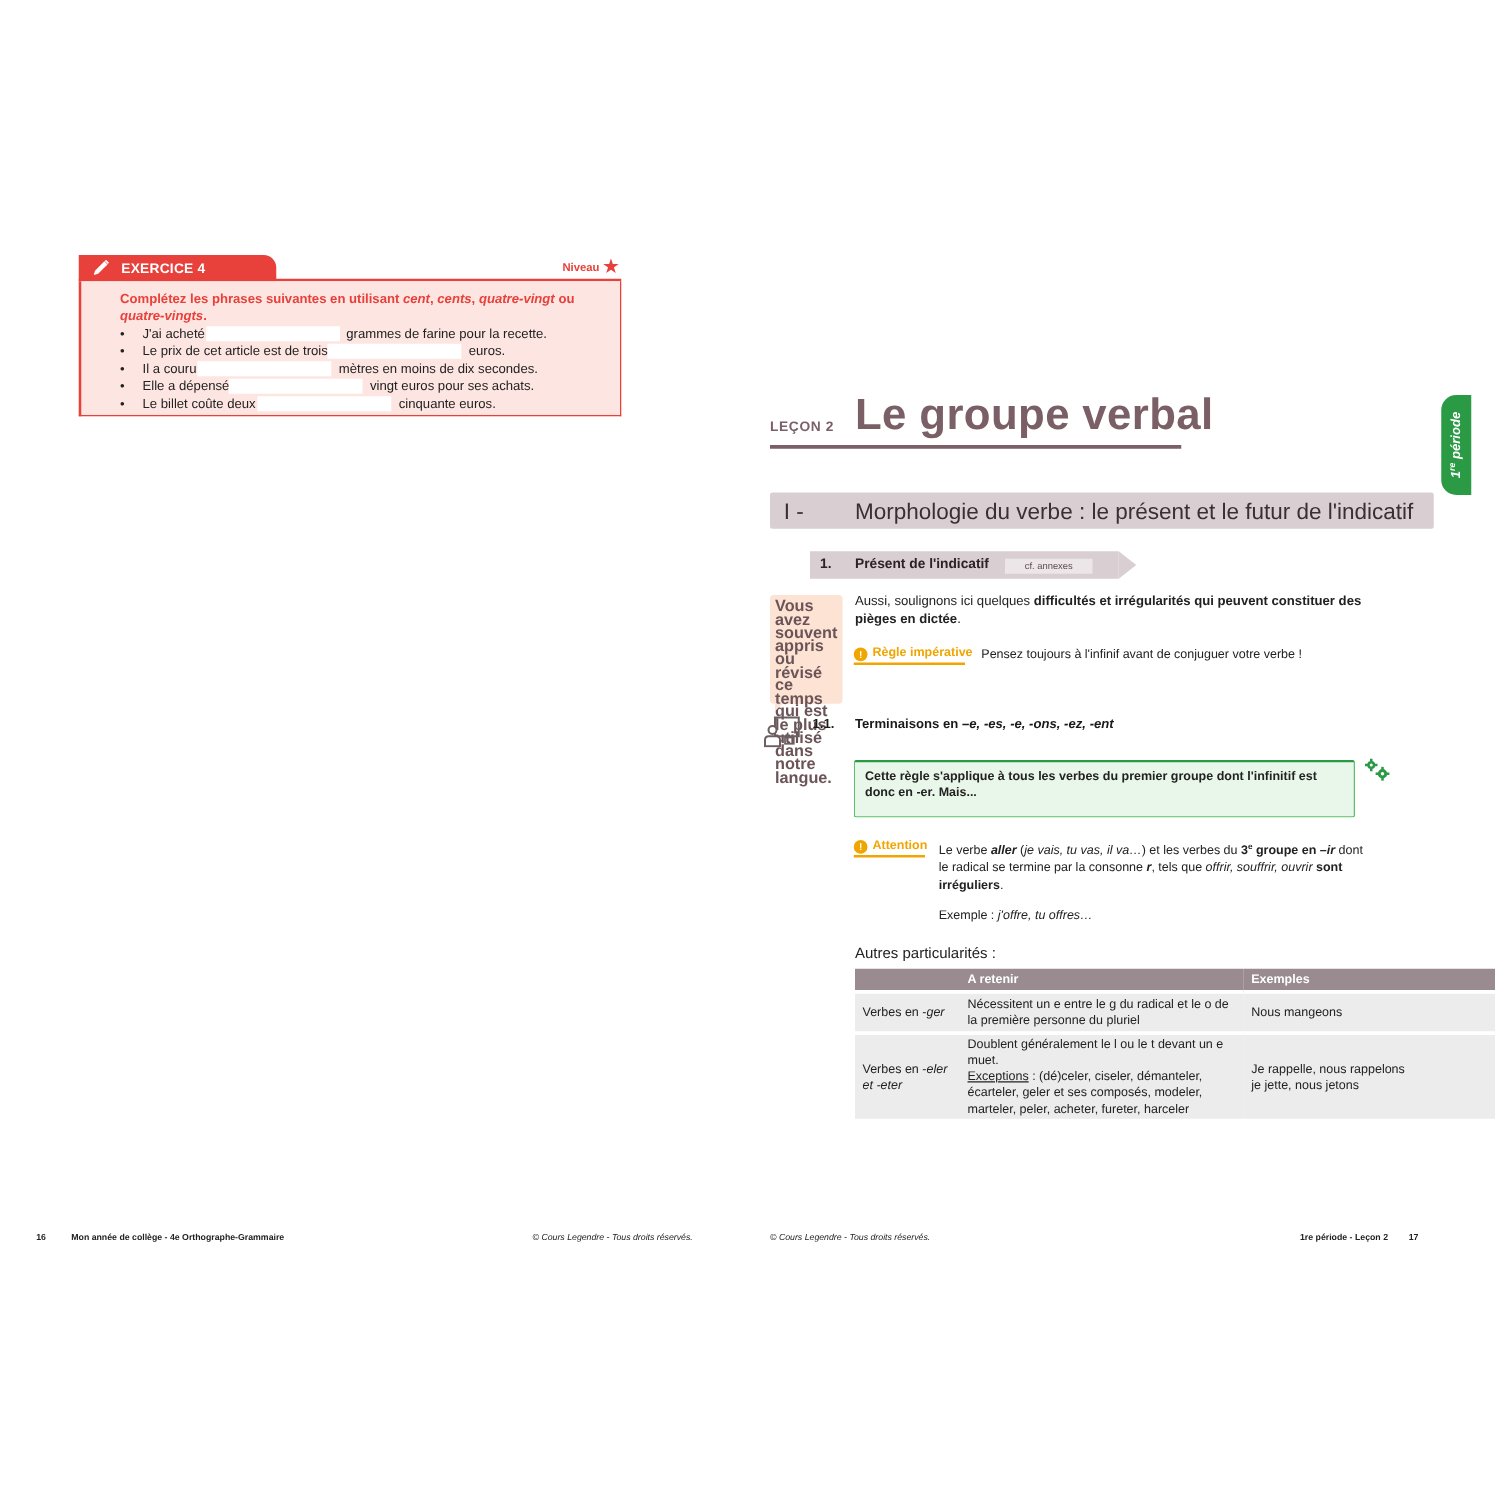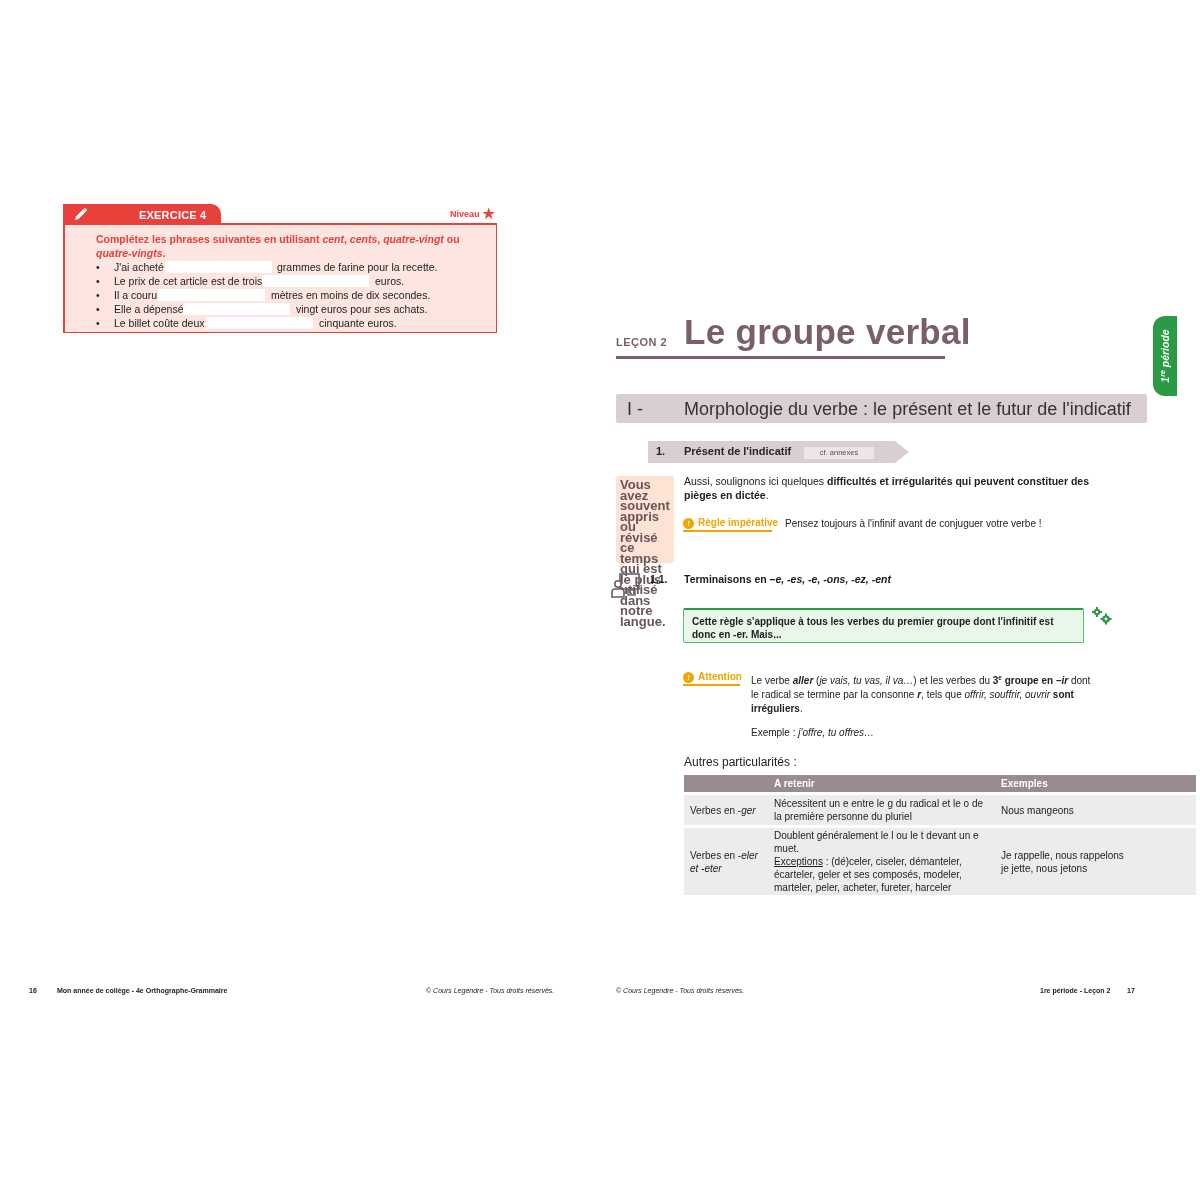--- a/index.html
+++ b/index.html
@@ -3,21 +3,21 @@
   <meta charset="utf-8">
   <style>
     * { box-sizing: border-box; margin: 0; padding: 0; }
     html, body { width: 1200px; height: 1200px; background: #ffffff; overflow: hidden; }
     body { position: relative; font-family: "Liberation Sans", sans-serif; color: #1a1a1a; }
 
     
     .ex-tab {
       position: absolute; left: 63px; top: 204px; width: 158px; height: 21px;
       background: #e8403a; border-radius: 0 10px 0 0;
-      display: flex; align-items: center; padding-left: 10px; gap: 42px;
+      display: flex; align-items: center; padding-left: 10px;
     }
     .ex-tab .pencil { width: 16px; height: 14px; margin-right: 8px; }
     .ex-tab .title { color: #fff; font-weight: bold; font-size: 11px; letter-spacing: 0.2px; }
     .ex-topline { position: absolute; left: 63px; top: 223px; width: 434px; height: 2px; background: #e8403a; }
     .ex-niveau { position: absolute; left: 450px; top: 207px; display: flex; align-items: center; }
     .ex-niveau .lbl { color: #e8403a; font-size: 9px; font-weight: bold; margin-right: 2px; }
     .ex-niveau .star { color: #e8403a; font-size: 16px; line-height: 14px; }
     .ex-body {
       position: absolute; left: 63px; top: 225px; width: 434px; height: 108px;
       background: #fde6e2; border-left: 2px solid #e8403a; border-right: 1px solid #e8403a; border-bottom: 1px solid #e8403a;
@@ -73,21 +73,21 @@
     .rule-label { color: #f0a500; font-weight: bold; padding-bottom: 1px; }
     .rule-underline { position: absolute; left: 683px; top: 530px; width: 89px; height: 2px; background: #f0a500; }
     .rule-text { margin-left: 7px; color: #222; }
 
     .board-icon { position: absolute; left: 610px; top: 572px; width: 32px; height: 26px; }
     .term-num { position: absolute; left: 650px; top: 573px; font-weight: bold; font-size: 10.5px; }
     .term-title { position: absolute; left: 684px; top: 573px; font-weight: bold; font-size: 10.5px; }
     .term-title i { font-style: italic; }
 
     .green-box {
-      position: absolute; left: 683px; top: 608px; width: 401px; height: 35px;
+      position: absolute; left: 683px; top: 608px; width: 401px; height: 46px;
       background: #e9f6ea; border: 1px solid #5cbf6a; border-top: 2px solid #2a9a45; border-radius: 2px;
       padding: 5px 8px; font-size: 10px; font-weight: bold; line-height: 13px; color: #222;
     }
     .gears-icon { position: absolute; left: 1090px; top: 606px; width: 24px; height: 20px; }
 
     .att-row { position: absolute; left: 683px; top: 671px; display: flex; align-items: center; font-size: 10px; }
     .att-underline { position: absolute; left: 683px; top: 684px; width: 57px; height: 2px; background: #f0a500; }
     .att-text { position: absolute; left: 751px; top: 671px; width: 340px; font-size: 10px; line-height: 14px; color: #222; }
     .att-text b { font-weight: bold; }
     .att-text i { font-style: italic; }

